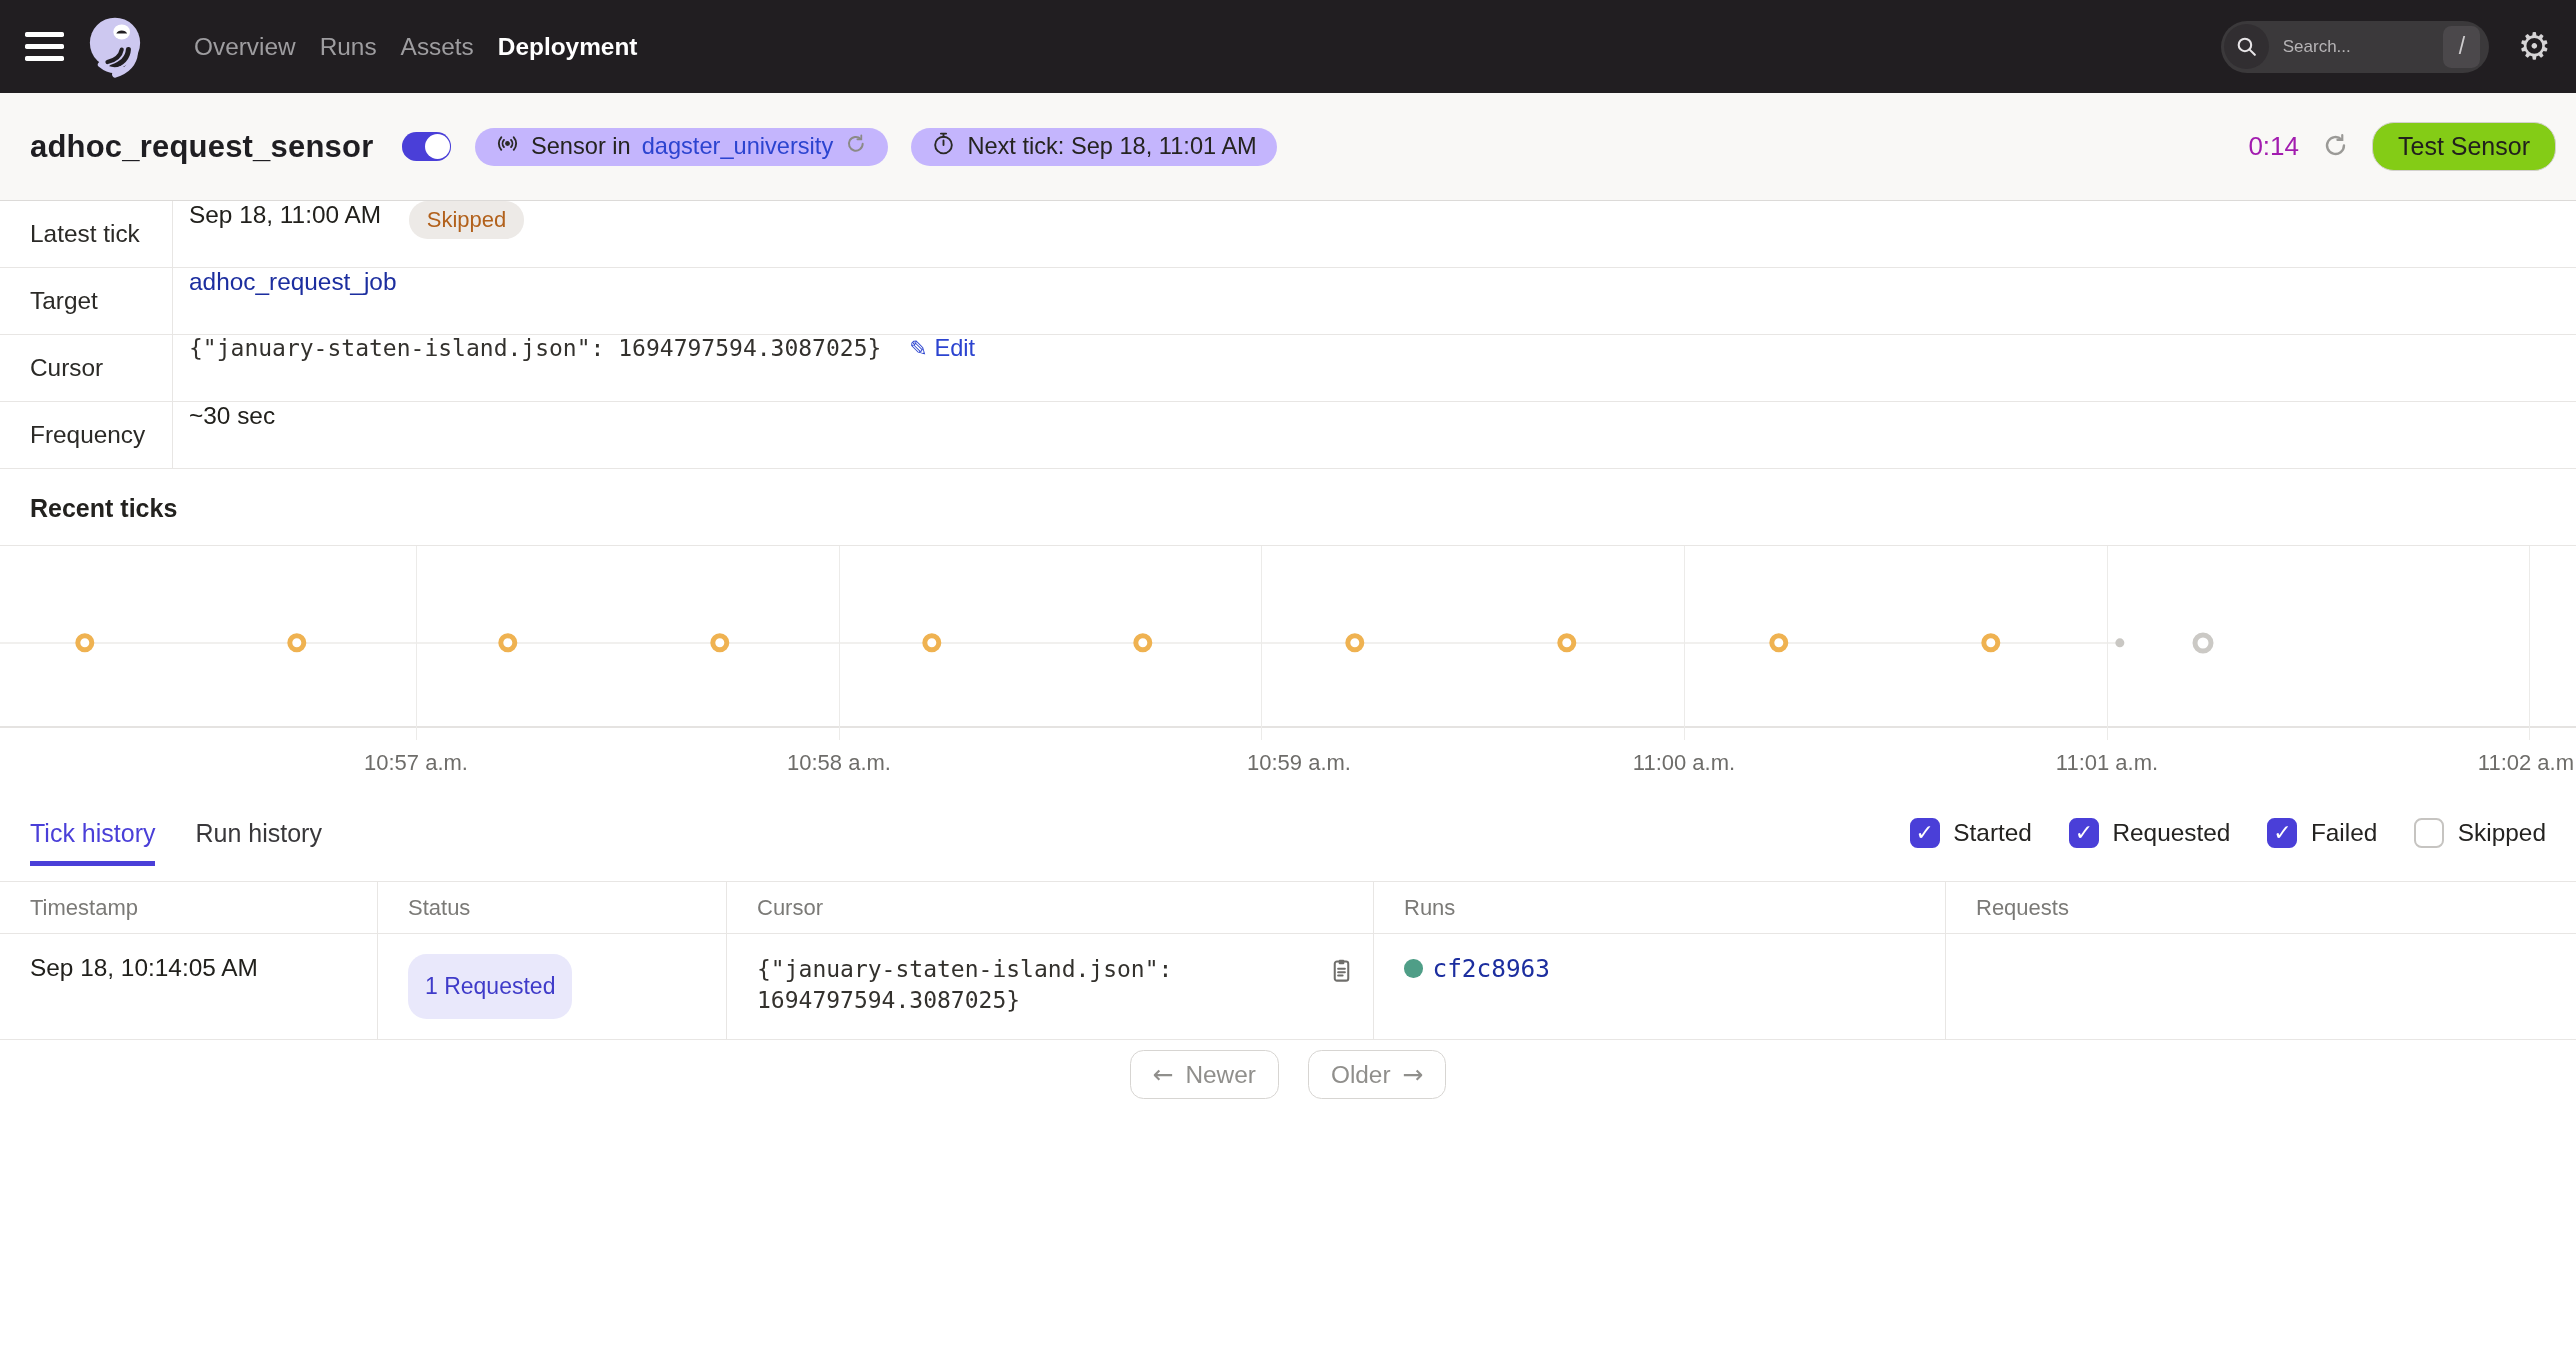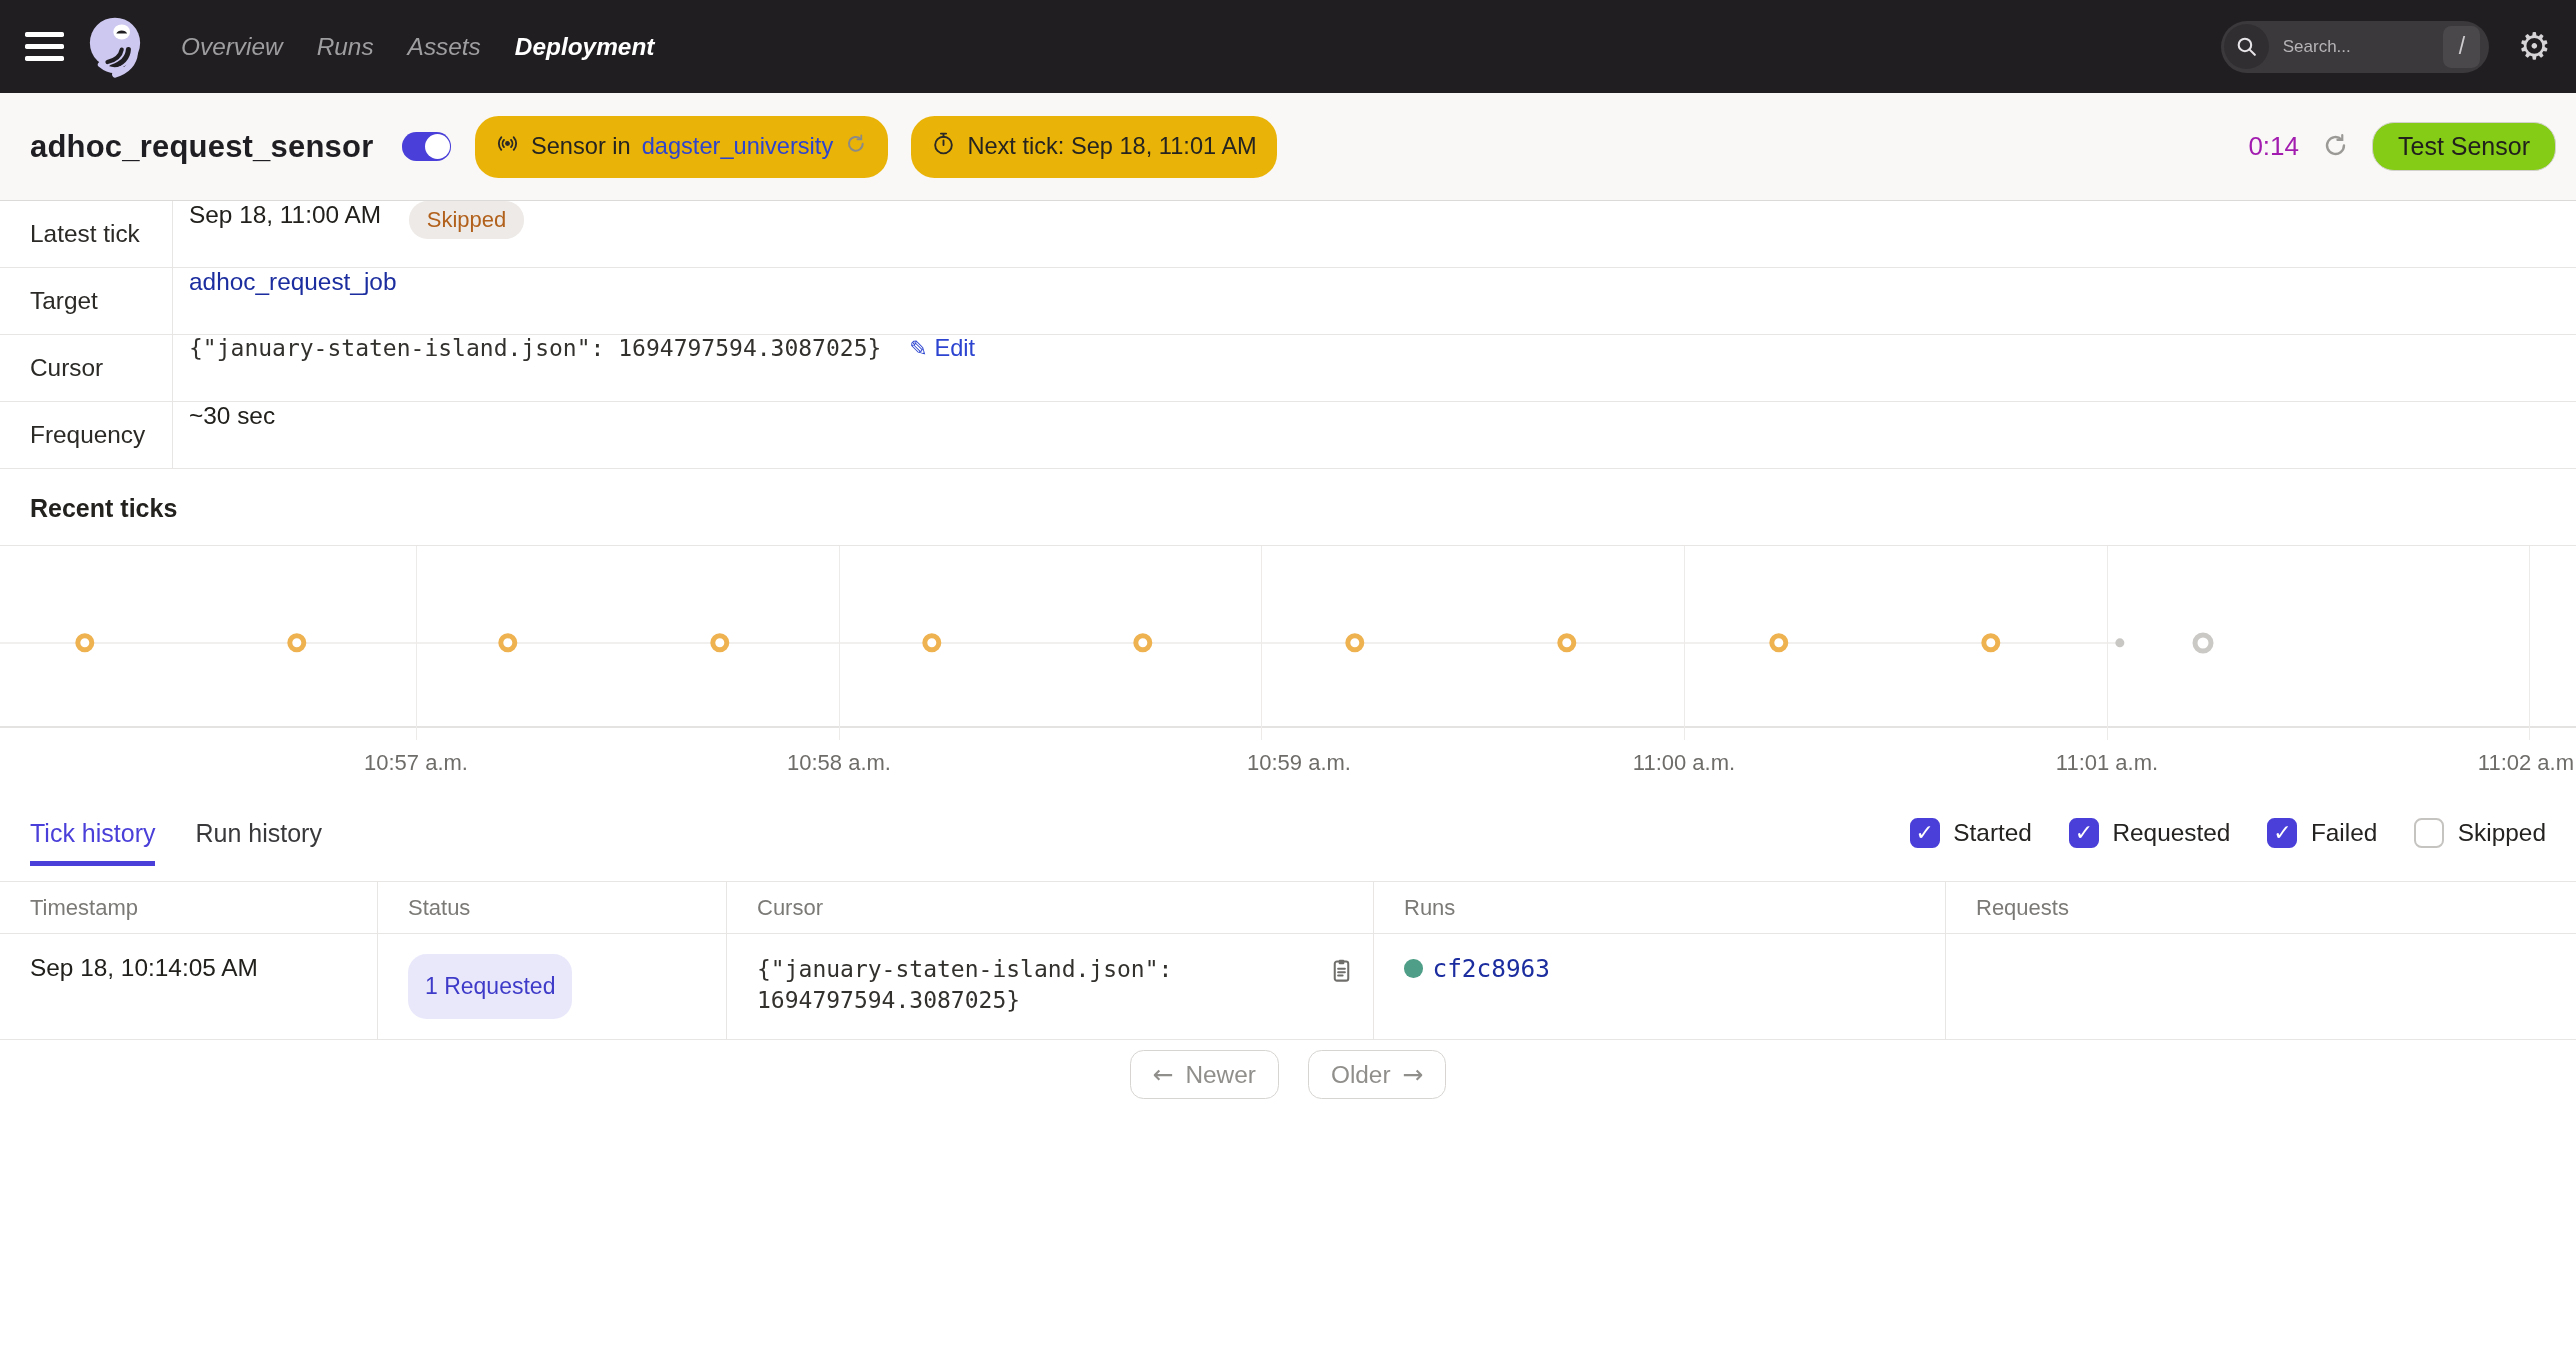--- a/index.html
+++ b/index.html
@@ -10,41 +10,41 @@
     --tick-orange:#efb251; --skipped-text:#b2611c; --run-success:#4f9e87;
     --requested-badge-bg:#e9e8fb; --requested-badge-text:#3f3bc9;
   }
   .mono { font-family:"DejaVu Sans Mono","Liberation Mono",monospace; }
 
   
   .topnav { height:93px; background:var(--nav-bg); display:flex; align-items:center; padding:0 25px; }
   .hamburger { width:39px; height:29px; display:flex; flex-direction:column; justify-content:space-between; cursor:pointer; }
   .hamburger span { display:block; height:5px; background:#fff; border-radius:1.7px; }
   .logo { width:62px; height:66px; margin-left:20px; }
-  .nav-items { display:flex; gap:34px; margin-left:35px;font-style:italic; }
+  .nav-items { display:flex; gap:24px; margin-left:48px; }
   .nav-item { font-size:24.4px; color:#9e9da0; cursor:pointer; }
   .nav-item.active { color:#fff; font-weight:700; }
   .search { margin-left:auto; width:268px; height:52px; border-radius:26px; background:#3b393b;
     display:flex; align-items:center; padding:0 8.4px 0 3.4px; cursor:text; }
   .search-icon-wrap { width:45px; height:45px; border-radius:50%; background:#312e31; display:flex; align-items:center; justify-content:center; }
   .search-ph { margin-left:13.5px; font-size:17px; color:#b6b4b6; }
   .slash-badge { margin-left:auto; width:37px; height:42px; border-radius:8.4px; background:#4b484b;
     color:#cfcdcf; font-size:23px; display:flex; align-items:center; justify-content:center; }
   .gear { margin-left:29px; font-size:37px; color:#d6d4d6; line-height:1; cursor:pointer;
     font-family:"DejaVu Sans",sans-serif; }
 
   
   .page-header { height:108px; background:#f9f8f6; border-bottom:0.8px solid #dcdad8;
     display:flex; align-items:center; padding:0 20px 0 30px; }
   .page-title { font-size:31px; font-weight:700; color:#1f1e22; letter-spacing:0.2px; }
   .toggle { width:49px; height:29px; border-radius:14.3px; background:#c6c4c1; margin-left:29px; position:relative; cursor:pointer; flex:none; }
   .toggle.on { background:var(--accent); }
   .toggle .knob { position:absolute; top:1.7px; left:1.7px; width:25px; height:25px; border-radius:50%; background:#fff; }
   .toggle.on .knob { left:auto; right:1.7px; }
-  .pill { height:62px; border-radius:23.6px; background:#eab308; display:flex; align-items:center;
+  .pill { height:38px; border-radius:23.6px; background:#c4b5fd; display:flex; align-items:center;
     gap:11px; padding:0 20px; margin-left:23.6px; font-size:23.6px; color:#252420; white-space:nowrap; }
   .pill a { color:var(--link-blue); text-decoration:none; cursor:pointer; }
   .hdr-right { margin-left:auto; display:flex; align-items:center; gap:22px; }
   .timer { font-size:26px; color:#a21caf; }
   .btn-test { height:49px; padding:0 25px; border-radius:22px; border:1.7px solid #d3d1ce; background:#84cc16;
     font-size:25px; color:#21201d; font-family:inherit; cursor:pointer; }
 
   
   .drow { display:flex; height:67px; border-bottom:0.8px solid #e8e6e4; background:#fff; }
   .dlabel { width:173px; flex:none; border-right:0.8px solid #e8e6e4; display:flex; align-items:center;

